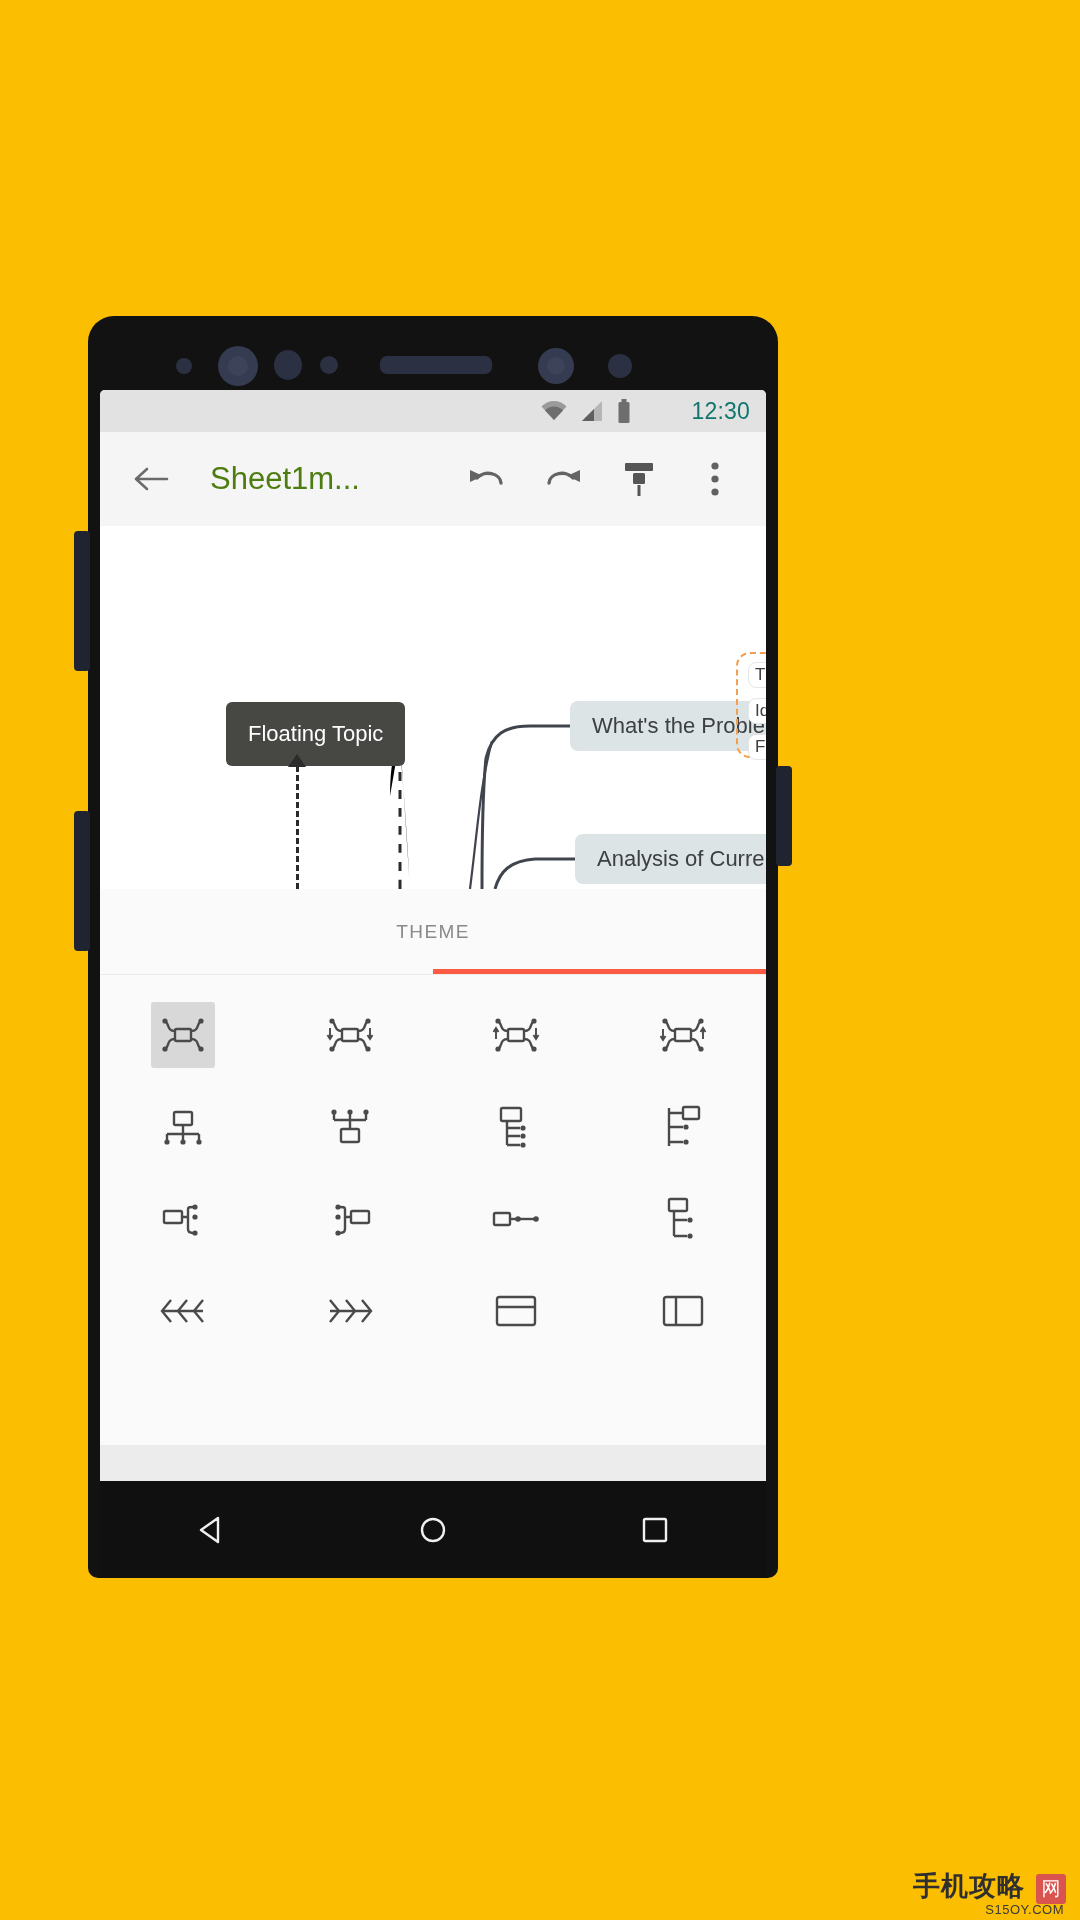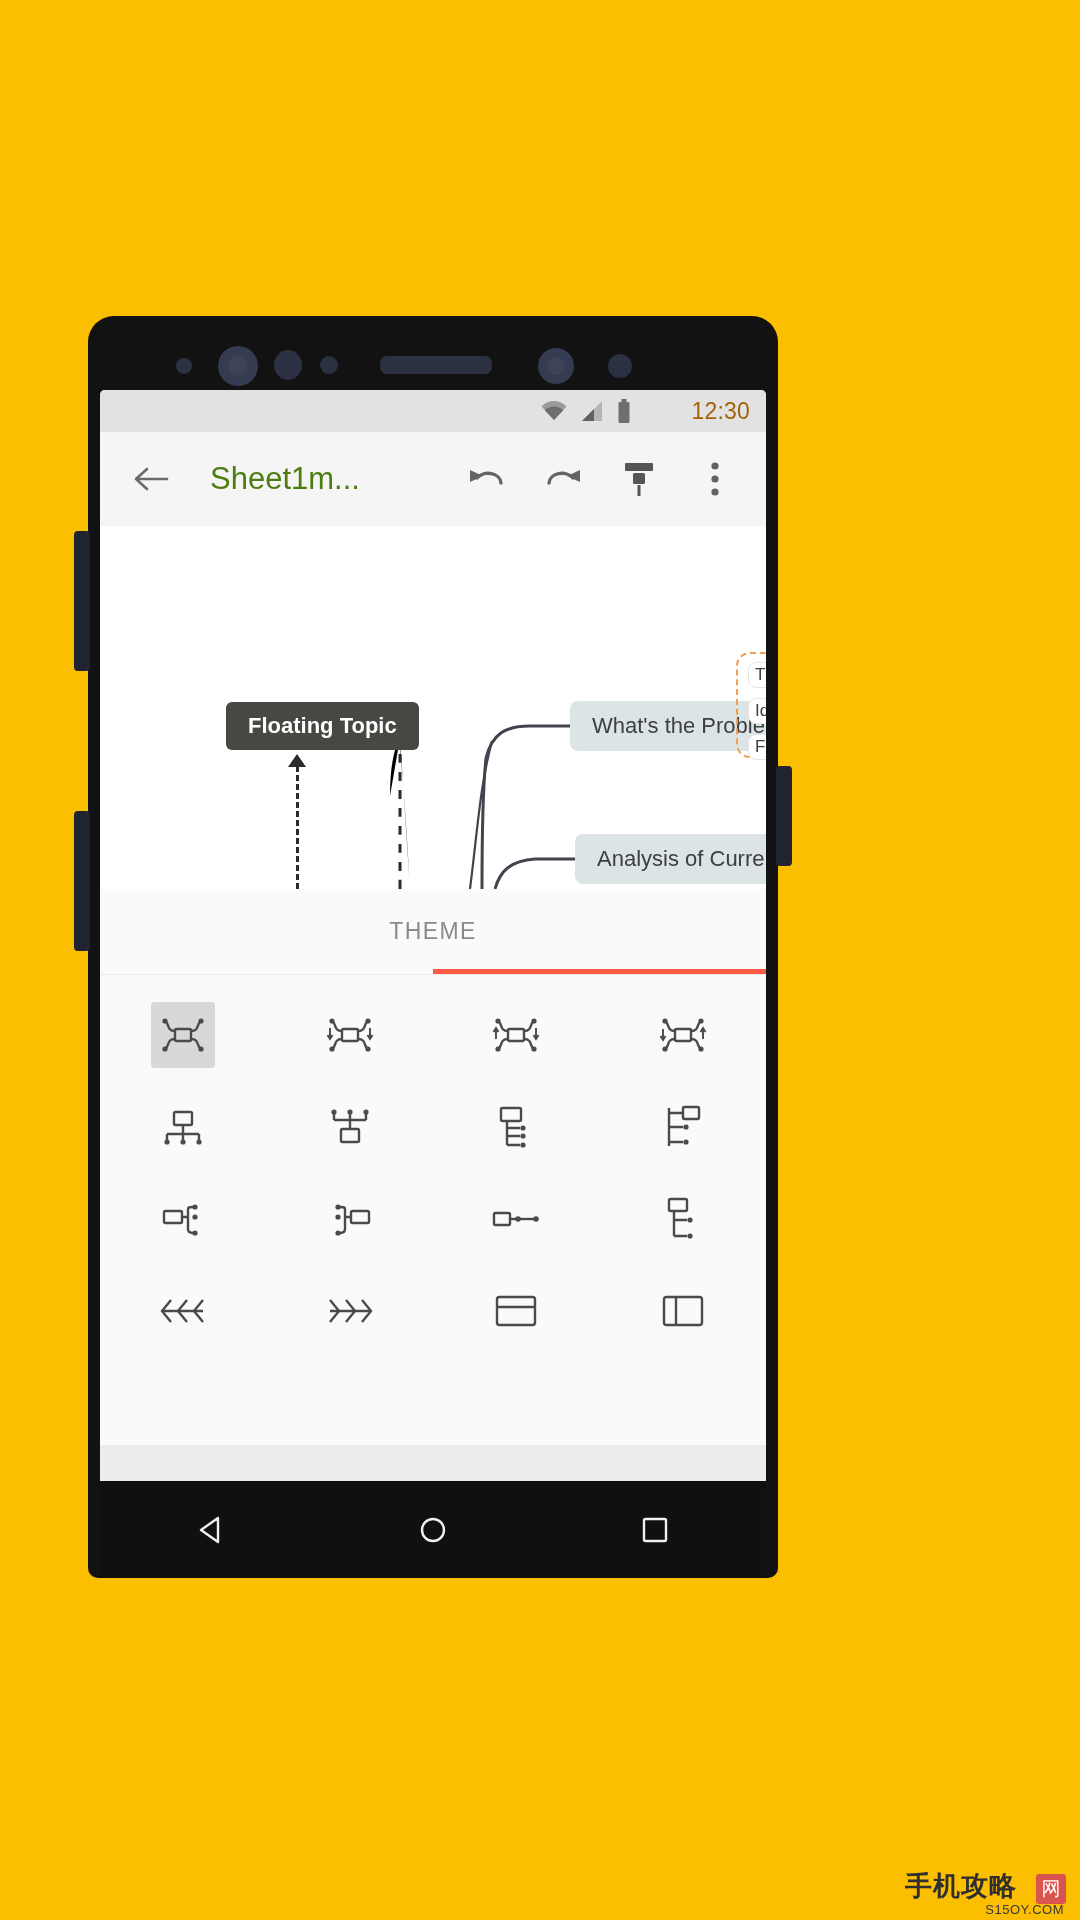--- a/index.html
+++ b/index.html
@@ -40,21 +40,21 @@
     display: flex; flex-direction: column;
   }
 
   
   .statusbar {
     height: 42px; background: #e2e2e2;
     display: flex; align-items: center; justify-content: flex-end;
     padding-right: 16px; gap: 13px; flex: none;
   }
   .sb-icon { display:flex; align-items:center; }
-  .sb-time { font-size: 23px; color: #a16207; letter-spacing: .2px; margin-left: 47px; }
+  .sb-time { font-size: 23px; color: #0f766e; letter-spacing: .2px; margin-left: 47px; }
 
   
   .appbar {
     height: 94px; background: #f5f5f5; flex: none;
     display: flex; align-items: center; padding: 0 24px;
   }
   .ab-icon { width: 54px; height: 54px; display:flex; align-items:center; justify-content:center; flex:none; }
   .ab-title {
     font-size: 31px; color: #4d7c0f; margin-left: 32px;
     white-space: nowrap; overflow: hidden;
@@ -62,40 +62,40 @@
   .ab-spacer { flex: 1; }
   .ab-right { display:flex; align-items:center; gap: 22px; }
 
   
   .canvas { position: relative; background: #fff; height: 363px; flex: none; overflow: hidden; }
   .node {
     position: absolute; border-radius: 8px;
     display:flex; align-items:center; justify-content:center;
     font-size: 22px; white-space: nowrap;
   }
-  .node.float { background:#474744; color:#fff; font-weight:bold; padding: 0 22px; height:48px; border-radius:6px; }
+  .node.float { background:#474744; color:#fff; font-weight:normal; padding: 0 22px; height:64px; border-radius:6px; }
   .node.sub { background:#dde4e5; color:#3c4043; padding: 0 22px; height:50px; }
   .node.tiny { background:#fff; color:#3c4043; font-size:17px; border:1px solid #e6e6e6; height:26px; padding:0 6px; justify-content:flex-start; }
   .dashline { position:absolute; width:0; border-left:3px dashed #2b2b2b; }
   .arrowhead {
     position:absolute; width:0; height:0;
     border-left:9px solid transparent; border-right:9px solid transparent;
     border-bottom:13px solid #2b2b2b;
   }
   .orangebox {
     position:absolute; border:2px dashed #f0a050; border-radius:14px;
   }
 
   
   .tabs {
     height: 86px; background:#fafafa; flex:none;
     display:flex; border-bottom: 1px solid #ececec; position:relative;
   }
   .tab { flex:1; display:flex; align-items:center; justify-content:center;
-         font-size: 23px; letter-spacing: 1.4px; color:#8a8a8a; }
+         font-size: 19px; letter-spacing: 1.4px; color:#8a8a8a; }
   .tab.active { color:#FB5B42; font-weight:bold; }
   .tab-indicator { position:absolute; bottom:0; left:50%; width:50%; height:5px; background:#FB5B42; }
 
   
   .grid-wrap { flex:1; background:#fafafa; padding-top: 14px; overflow:hidden; }
   .grid { display:grid; grid-template-columns: repeat(4, 1fr); grid-auto-rows: 92px; }
   .cell { display:flex; align-items:center; justify-content:center; }
   .cell-inner {
     width: 60px; height: 62px; display:flex; align-items:center; justify-content:center;
     border-radius:3px;
@@ -104,21 +104,21 @@
   .bottom-strip { height: 36px; background:#ececec; }
 
   
   .navbar {
     position:absolute; left:12px; bottom:0; width:666px; height:97px;
     background:#101010; display:flex; align-items:center; justify-content:space-around;
   }
   .nav-ico { width: 34px; height: 34px; }
 
   
-  .watermark { position:absolute; right:14px; bottom:16px; display:flex; align-items:flex-end; gap:16px; }
+  .watermark { position:absolute; right:14px; bottom:16px; display:flex; align-items:flex-end; gap:8px; }
   .wm-cn { font-size: 27px; color:#2f2f2f; font-weight:bold; letter-spacing:1px; font-family:"DejaVu Sans", sans-serif; }
   .wm-badge { width:30px; height:30px; background:#d9534f; color:#fff; font-size:19px;
               display:flex; align-items:center; justify-content:center; border-radius:3px;
               font-family:"DejaVu Sans", sans-serif; margin-left:3px; }
   .wm-url { position:absolute; right:16px; bottom:3px; font-size:13px; color:#3a3a3a; letter-spacing:.5px; }
 </style>
 </head>
 <body>
 
 <div class="page">

